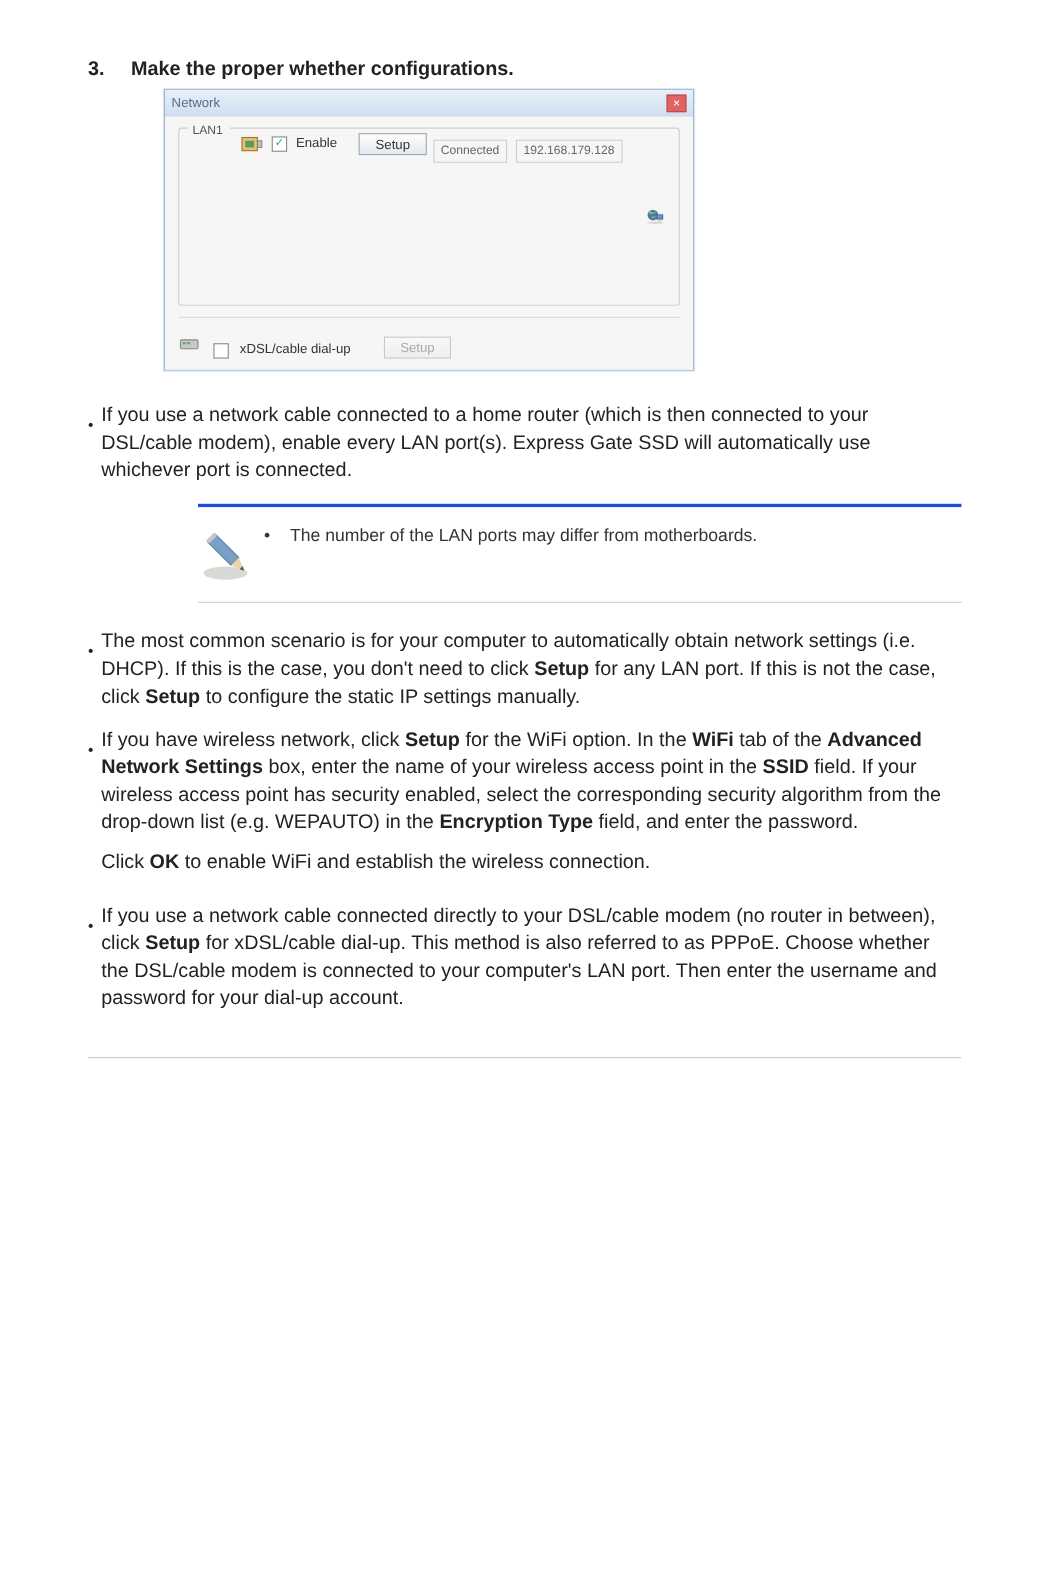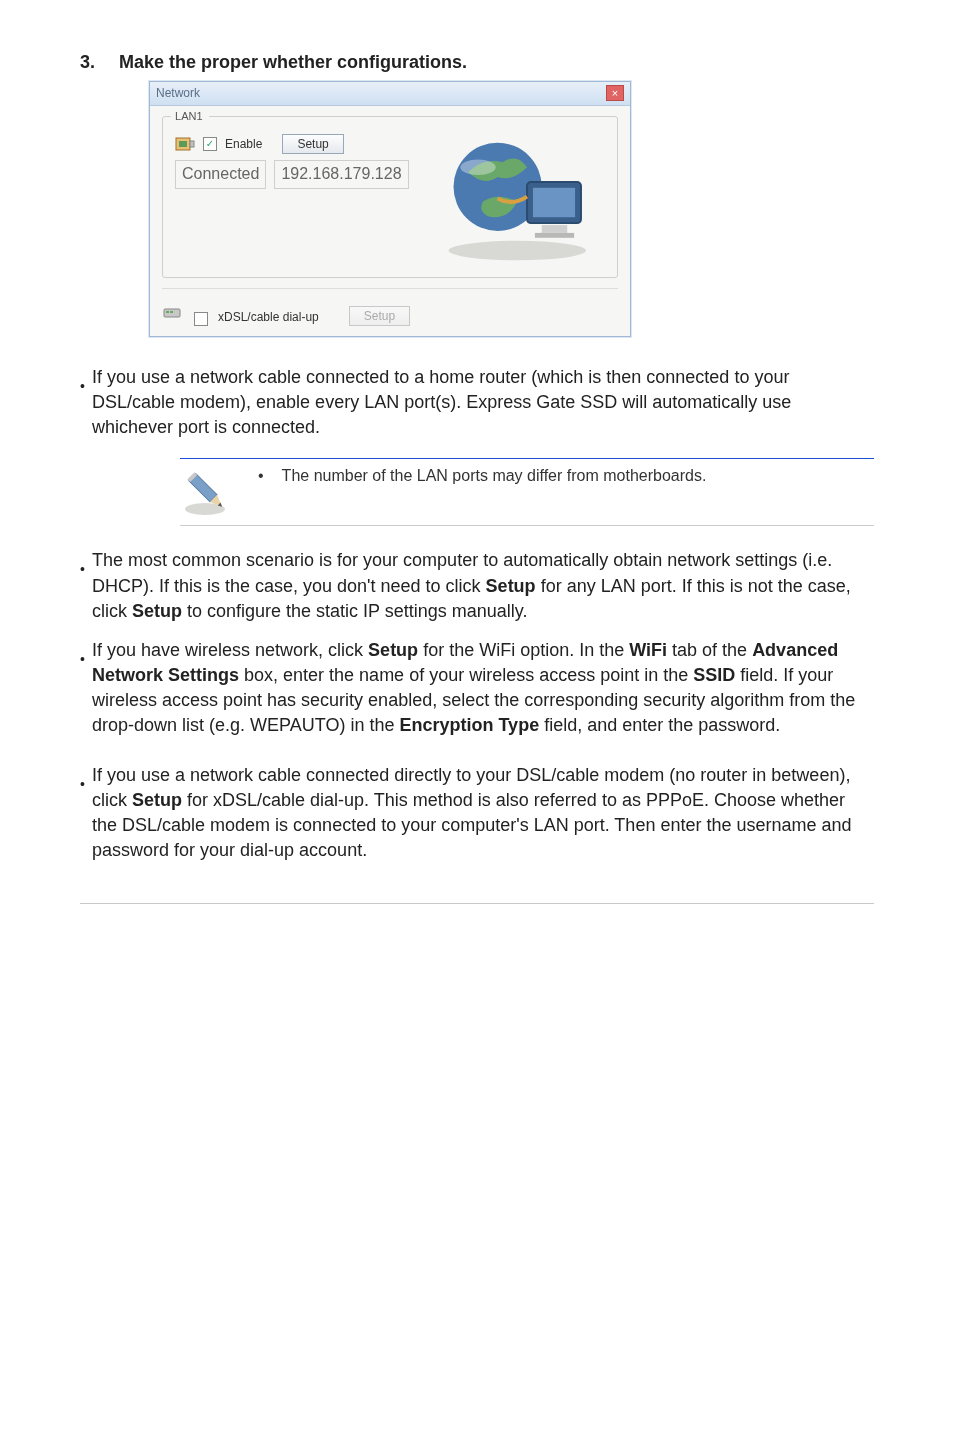--- a/index.html
+++ b/index.html
@@ -27,21 +27,21 @@
     color: #333;
     margin-left: 30px;
     margin-bottom: 28px;
     box-shadow: 0 0 0 1px #dfe8f2;
   }
   .titlebar {
     background: linear-gradient(#e7eff8, #cfe0f2);
     border-bottom: 1px solid #b9c9dd;
     padding: 3px 6px;
     display: flex;
-    align-items: flex-start;
+    align-items: flex-end;
     justify-content: space-between;
     color: #5a6e88;
     font-size: 12px;
   }
   .close-x {
     width: 16px; height: 14px; background: #e06464;
     color: #fff; text-align: center; line-height: 14px;
     border: 1px solid #b94a4a; font-size: 11px;
   }
   .dlg-body { background: #f6f6f4; padding: 10px 12px; }
@@ -50,43 +50,43 @@
   .combo { flex: 1; height: 20px; border: 1px solid #b7b7b7; background: #fff; display:flex; align-items:center; justify-content:flex-end; padding-right:4px; color:#888;}
   .btn {
     border: 1px solid #9aa7b8; background: linear-gradient(#fdfdfd,#e5e9ee);
     padding: 2px 14px; font-size: 12px; color: #333;
   }
   .btn.disabled { color: #aaa; border-color:#c8c8c8; background:linear-gradient(#f8f8f8,#eee);}
   .lan-box {
     border: 1px solid #cfcfcf; border-radius: 3px; padding: 10px 12px; margin-bottom: 10px;
     display: flex; gap: 20px; align-items:flex-start;
   }
-  .lan-left { display:flex; flex-direction:column; gap:6px; }
+  .lan-left { display:flex; flex-direction:row; gap:6px;align-items:center; }
   .lan-title { position: relative; top:-18px; left:-4px; background:#f6f6f4; padding:0 4px; font-size:11px; color:#555; width: 30px;}
   .lan-row { display:flex; align-items:center; gap:8px; margin-top:-14px;}
   .lan-row2 { display:flex; align-items:center; gap:8px; }
   .chk { width:12px; height:12px; border:1px solid #888; background:#fff; display:inline-flex; align-items:center; justify-content:center; font-size:10px; color:#2a6;}
   .nic-icon { width:20px; height:18px; display:inline-block; }
   .nic-icon svg { width:20px; height:18px; }
-  .ip-box { border:1px solid #cfcfcf; padding:2px 6px; font-size:16px; color:#666; }
+  .ip-box { border:1px solid #cfcfcf; padding:2px 6px; font-size:11px; color:#666; }
   .globe-art { width: 190px; height: 140px; display:flex; align-items:center; justify-content:center;}
   .dialup-row { display:flex; align-items:flex-end; gap:10px; border-top:1px solid #ddd; padding-top:12px; margin-top:6px;}
   .modem-icon svg { width:22px; height:20px; }
   .chk-empty { width:12px; height:12px; border:1px solid #888; background:#fff; display:inline-block;}
   .footer-row { display:flex; justify-content:flex-end; padding-top:10px; }
 
   
   ul.outer { list-style: none; padding:0; margin: 0 0 18px 0;}
   ul.outer > li { display:flex; gap:6px; margin-bottom: 14px;}
   ul.outer > li .bullet { width:6px; flex:0 0 auto; padding-top:8px;}
   ul.outer > li .bullet::before { content:"•"; font-size:14px; color:#222;}
   ul.outer > li .content { flex:1; }
 
   
-  .note { display:flex; gap: 18px; border-top:1px solid #1d4ed8; border-bottom:1px solid #ccc; padding: 6px 0; margin: 0 0 22px 100px;}
+  .note { display:flex; border-top:3px solid #1d4ed8; border-bottom:1px solid #ccc; padding: 16px 0; margin: 0 0 22px 100px;}
   .pencil { width: 60px; flex:0 0 auto; display:flex; align-items:flex-start; justify-content:center;}
   .pencil svg { width:54px; height:54px; }
   .note ul { list-style:none; padding:0; margin:0; font-size:16px; color:#333;}
   .note ul li { display:flex; gap:18px; margin-bottom:8px;}
   .note ul li .b::before { content:"•"; }
 
   .para { margin-bottom: 10px; }
   b { font-weight: bold; }
 
   .footer-hr { border:none; border-top:1px solid #c8c8c8; margin-top:30px;}
@@ -194,20 +194,23 @@
     <div class="content">
       <span>The most common scenario is for your computer to automatically obtain network settings (i.e. DHCP). If this is the case, you don't need to click </span><b>Setup</b><span> for any LAN port. If this is not the case, click </span><b>Setup</b><span> to configure the static IP settings manually.</span>
     </div>
   </li>
   <li>
     <div class="bullet"></div>
     <div class="content">
       <div class="para">
         <span>If you have wireless network, click </span><b>Setup</b><span> for the WiFi option. In the </span><b>WiFi</b><span> tab of the </span><b>Advanced Network Settings</b><span> box, enter the name of your wireless access point in the </span><b>SSID</b><span> field. If your wireless access point has security enabled, select the corresponding security algorithm from the drop-down list (e.g. WEPAUTO) in the </span><b>Encryption Type</b><span> field, and enter the password.</span>
       </div>
+      <div class="para">
+        <span>Click </span><b>OK</b><span> to enable WiFi and establish the wireless connection.</span>
+      </div>
     </div>
   </li>
   <li>
     <div class="bullet"></div>
     <div class="content">
       <div class="para">
         <span>If you use a network cable connected directly to your DSL/cable modem (no router in between), click </span><b>Setup</b><span> for xDSL/cable dial-up. This method is also referred to as PPPoE. Choose whether the DSL/cable modem is connected to your computer's LAN port. Then enter the username and password for your dial-up account.</span>
       </div>
     </div>
   </li>

